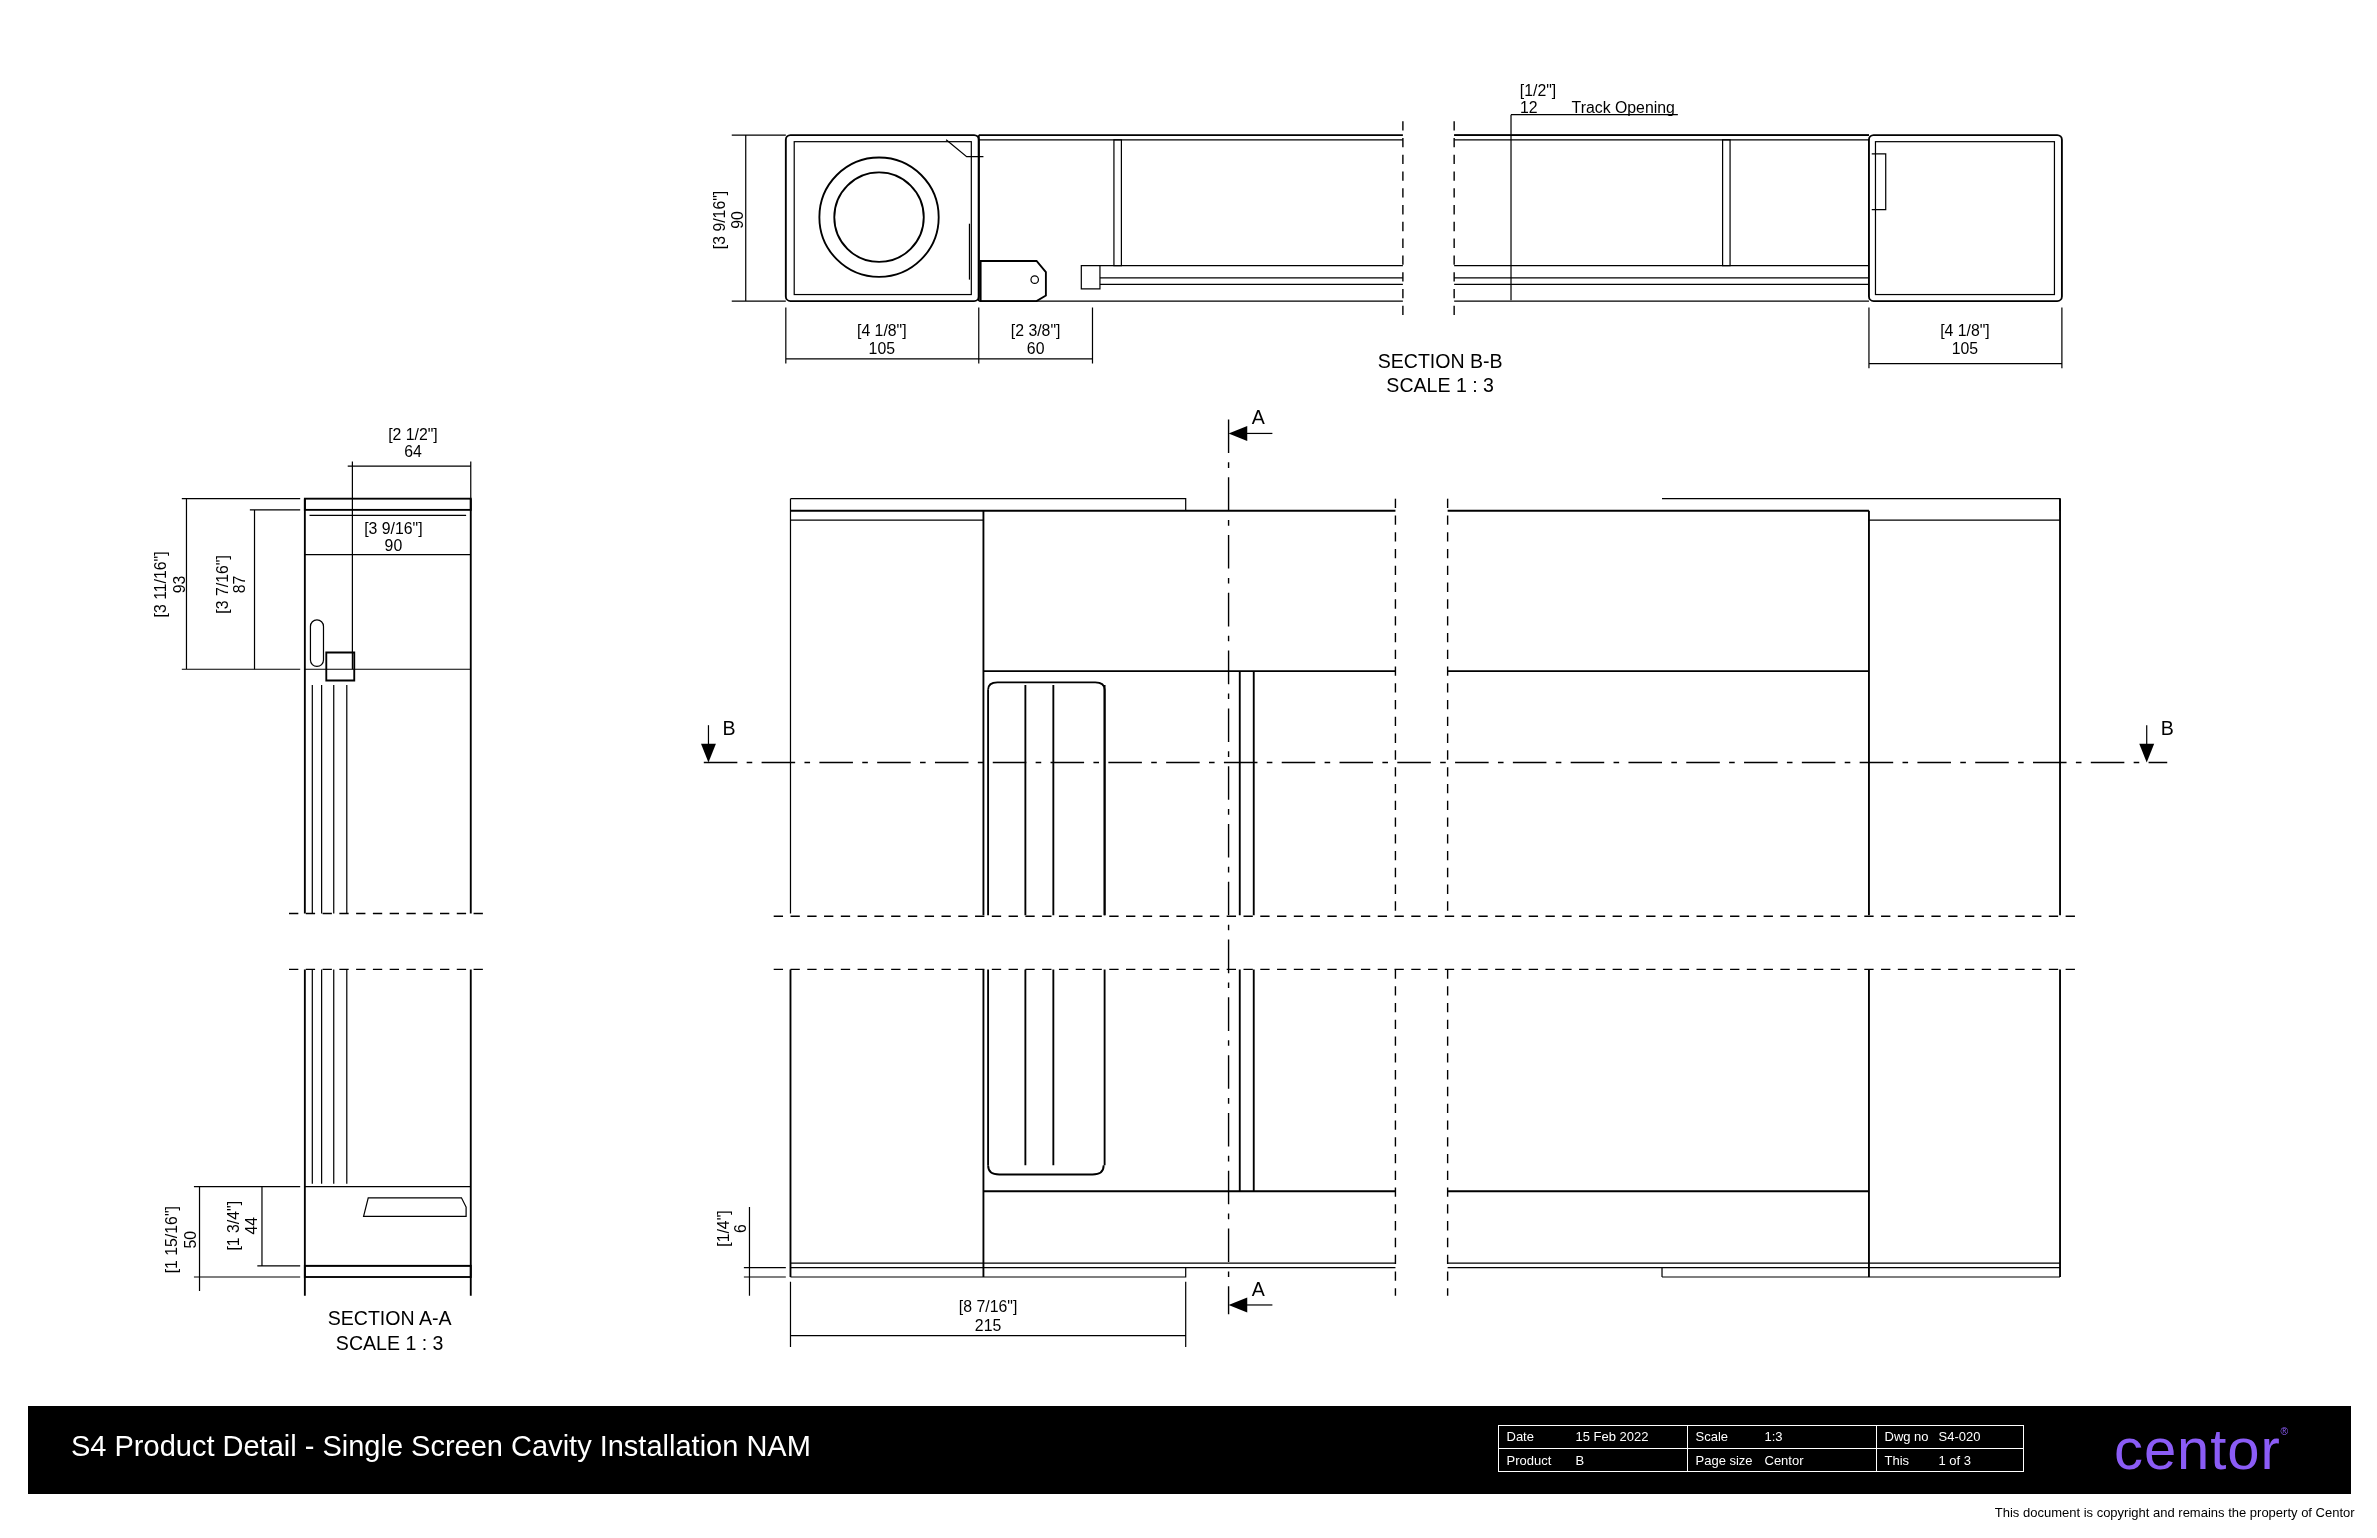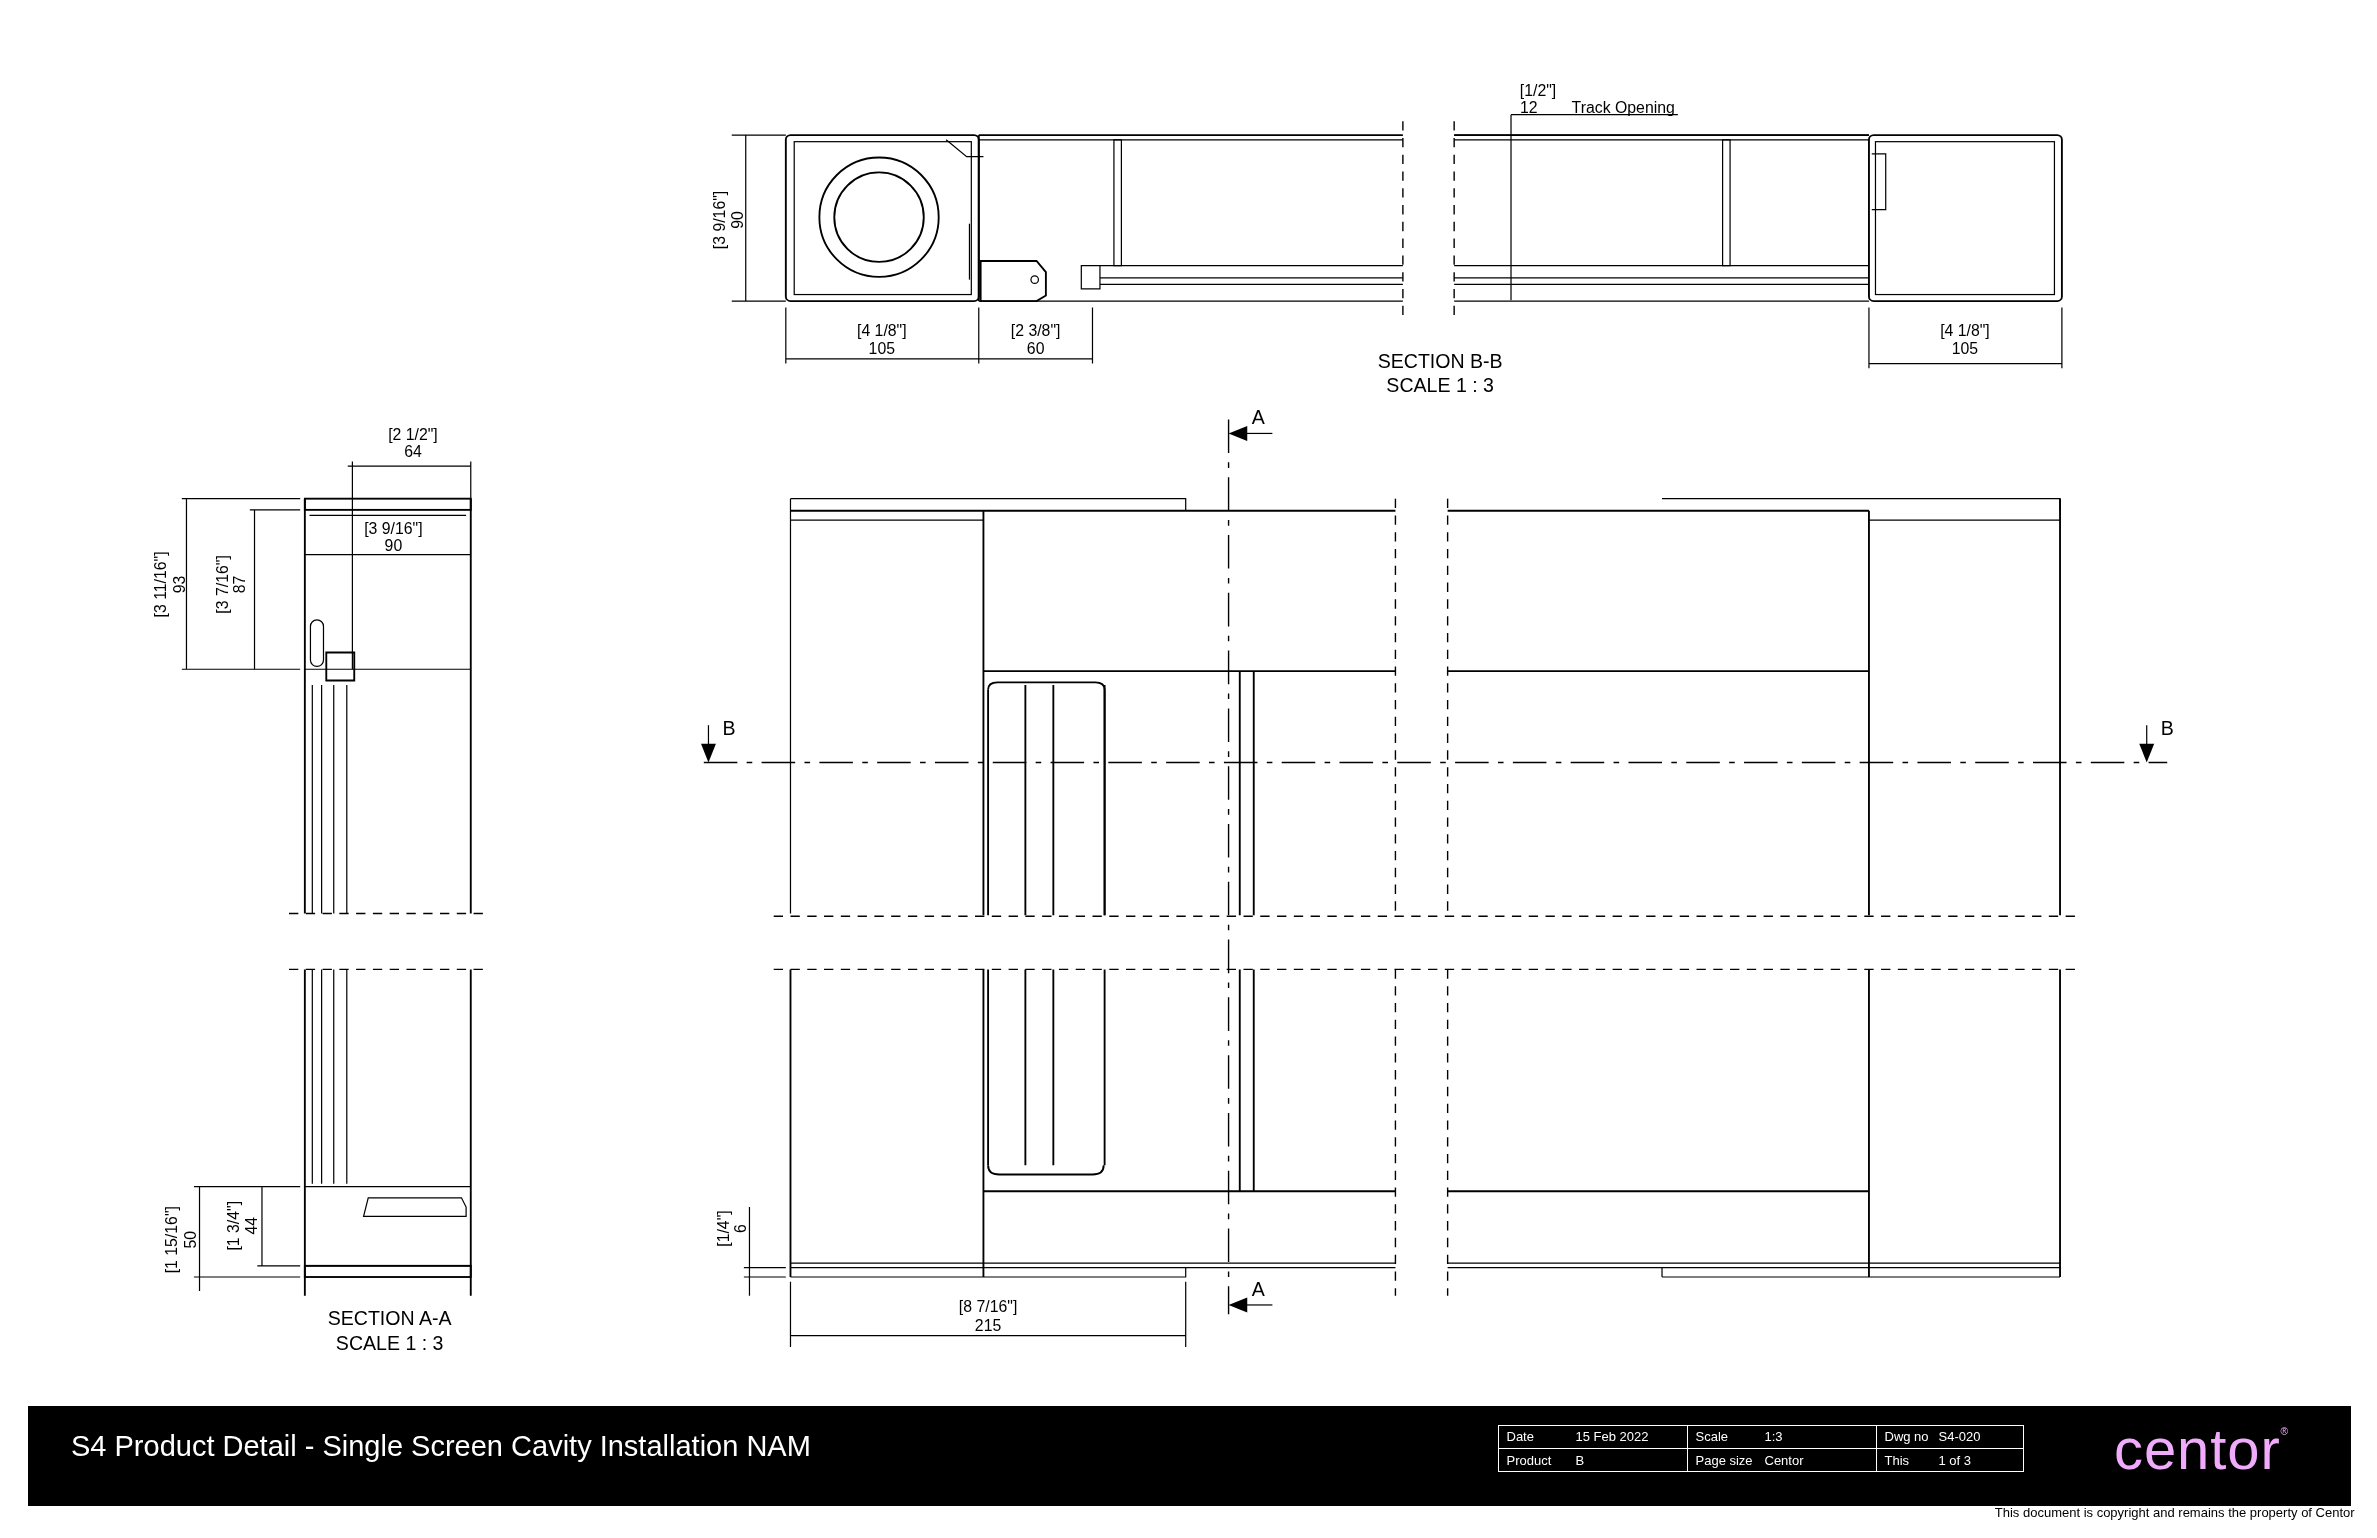--- a/index.html
+++ b/index.html
@@ -5,26 +5,26 @@
   html, body { margin:0; padding:0; background:#ffffff; }
   body { width:2377px; height:1538px; position:relative; overflow:hidden; font-family:"Liberation Sans", sans-serif; }
   #drawing { position:absolute; left:0; top:0; width:2377px; height:1538px; }
   svg text { font-family:"Liberation Sans", sans-serif; fill:#000; }
   .ln { stroke:#000; stroke-width:2; fill:none; }
   .thin { stroke:#000; stroke-width:1.3; fill:none; }
   .dash { stroke:#000; stroke-width:1.5; fill:none; stroke-dasharray:10 8; }
   .chain { stroke:#000; stroke-width:1.5; fill:none; stroke-dasharray:36 10 6 10; }
   .dim { font-size:17px; }
   .lbl { font-size:21px; }
-  #titlebar { position:absolute; left:28px; top:1406px; width:2323px; height:100px; background:#000; }
+  #titlebar { position:absolute; left:28px; top:1406px; width:2323px; height:88px; background:#000; }
   #title-text { position:absolute; left:43px; top:24px; color:#fff; font-size:29px; }
   #info-table { position:absolute; left:1426px; top:18.6px; border-collapse:collapse; color:#fff; font-size:13px;margin-left:44px; }
   #info-table td { border:1.9px solid #fff; padding:1.9px 7.5px; height:18.6px; }
   #info-table .k { display:inline-block; width:69px; }
-  #logo { position:absolute; left:2086px; top:9.3px; color:#f0abfc; font-size:58px; letter-spacing:0.9px; font-weight:normal; }
+  #logo { position:absolute; left:2086px; top:9.3px; color:#8b5cf6; font-size:58px; letter-spacing:0.9px; font-weight:normal; }
   #logo sup { font-size:10.3px; vertical-align:top; position:relative; top:11.2px; }
   #copyright { position:absolute; right:22.4px; top:1505px; font-size:13px; color:#000; }
 </style>
 </head>
 <body>
 
 <svg id="drawing" viewBox="0 0 2550 1650" xmlns="http://www.w3.org/2000/svg">
 
   <g>
 

